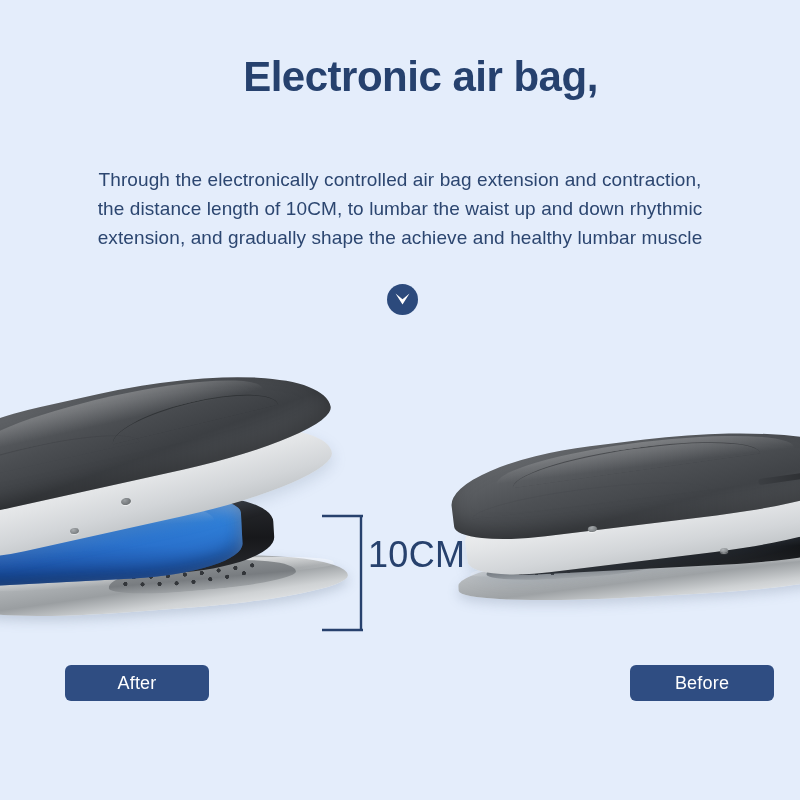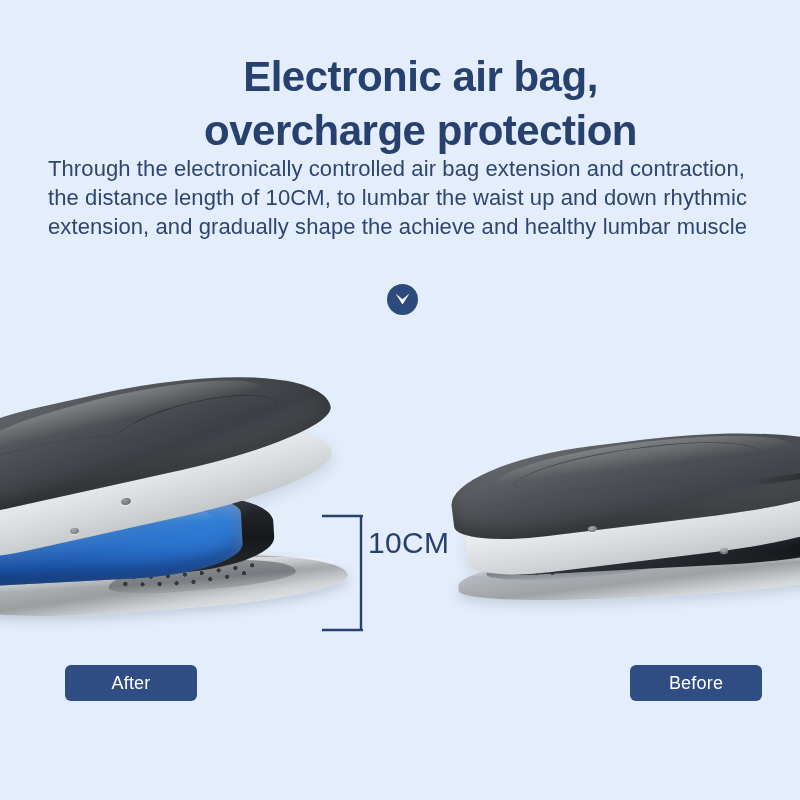--- a/index.html
+++ b/index.html
@@ -12,23 +12,23 @@
 
   
   .hero{position:absolute;left:0;top:0;width:800px;height:330px;}
   .title{
     position:absolute;left:0;top:22px;width:800px;
     text-align:center;color:#26416e;
     font-size:42px;font-weight:700;letter-spacing:-0.5px;line-height:54px;
   }
   .title .tline{display:block;margin-left:41px;}
   .subtitle{
-    position:absolute;left:48px;top:132px;width:704px;
-    color:#2c4670;
-    font-size:22px;font-weight:400;line-height:29px;letter-spacing:0.1px;
+    position:absolute;left:48px;top:146px;width:704px;
+    text-align:center;color:#2c4670;
+    font-size:19px;font-weight:400;line-height:29px;letter-spacing:0.1px;
   }
   .subtitle .sline{display:block;}
 
   .chev-badge{
     position:absolute;left:387px;top:284px;width:31px;height:31px;
     border-radius:50%;background:#2c4a7c;
   }
   .chev-badge svg{position:absolute;left:7px;top:8px;}
 
   
@@ -249,47 +249,46 @@
   .bef-port2{
     position:absolute;left:280px;top:140px;width:8px;height:5px;
     background:radial-gradient(ellipse at 40% 30%,#b0b4b7,#84888b 70%,#686c6f);
     border-radius:50%;transform:rotate(-5deg);
     box-shadow:0 1px 1px rgba(255,255,255,.5);
   }
 
   
   .dim{position:absolute;left:0;top:0;width:800px;height:800px;pointer-events:none;}
   .dim-label{
-    position:absolute;left:368px;top:526px;
-    color:#27416d;font-size:30px;font-weight:400;letter-spacing:0.3px;
+    position:absolute;left:368px;top:538px;
+    color:#27416d;font-size:36px;font-weight:400;letter-spacing:0.3px;
     line-height:34px;
   }
 
   
   .btn{
-    position:absolute;height:36px;width:132px;
+    position:absolute;height:36px;width:144px;
     background:#2f4d82;border:none;border-radius:6px;
     color:#ffffff;font-size:18px;font-weight:400;
     font-family:"Liberation Sans","DejaVu Sans",sans-serif;
     display:flex;align-items:center;justify-content:center;
     cursor:pointer;letter-spacing:.2px;
   }
   .btn-after{left:65px;top:665px;}
   .btn-before{left:586px;top:665px;margin-left:44px;}
 </style>
 </head>
 <body>
 
 <div id="page">
 
   <section class="hero">
 
     <h1 class="title">
       <span class="tline">Electronic air bag,</span>
-      <span class="tline">overcharge protection</span>
     </h1>
 
     <p class="subtitle">
       <span class="sline">Through the electronically controlled air bag extension and contraction,</span>
       <span class="sline">the distance length of 10CM, to lumbar the waist up and down rhythmic</span>
       <span class="sline">extension, and gradually shape the achieve and healthy lumbar muscle</span>
     </p>
 
     <div class="chev-badge">
       <svg width="17" height="15" viewBox="0 0 17 15">

